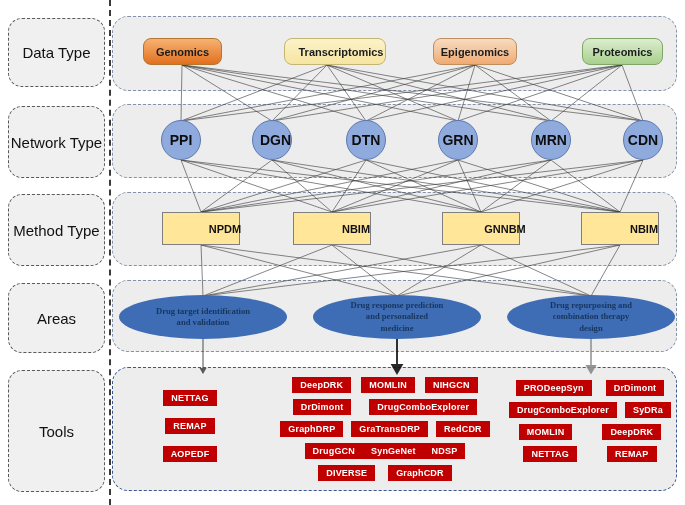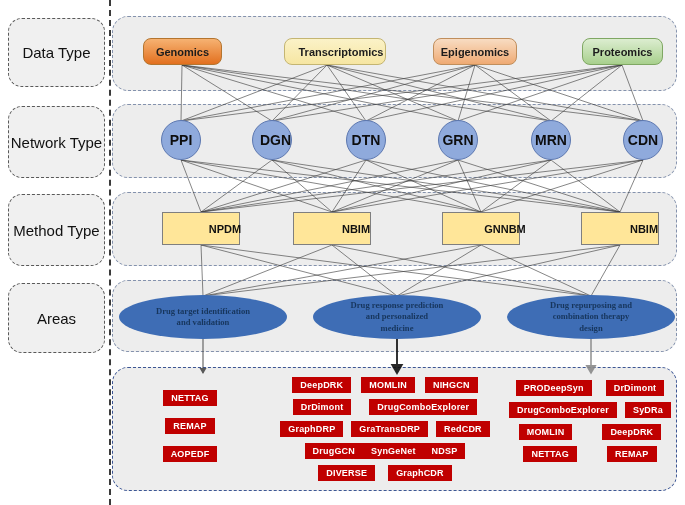--- a/index.html
+++ b/index.html
@@ -77,20 +77,23 @@
       <span>Data Type</span>
     </div>
   <div class="rowlabel" style="top:106px;height:70px;">
       <span>Network Type</span>
     </div>
   <div class="rowlabel" style="top:194px;height:70px;">
       <span>Method Type</span>
     </div>
   <div class="rowlabel" style="top:283px;height:68px;">
       <span>Areas</span>
+    </div>
+  <div class="rowlabel" style="top:370px;height:120px;">
+      <span>Tools</span>
     </div>
 
   <div class="vline"></div>
 
   <svg id="edges" width="685" height="505">
     <defs>
       <marker id="arrA" markerWidth="7" markerHeight="7" refX="5" refY="3.5" orient="auto">
         <path d="M0,0 L6,3.5 L0,7 z" fill="#4a4a4a"></path>
       </marker>
       <marker id="arrB" markerWidth="7" markerHeight="7" refX="5" refY="3.5" orient="auto">

